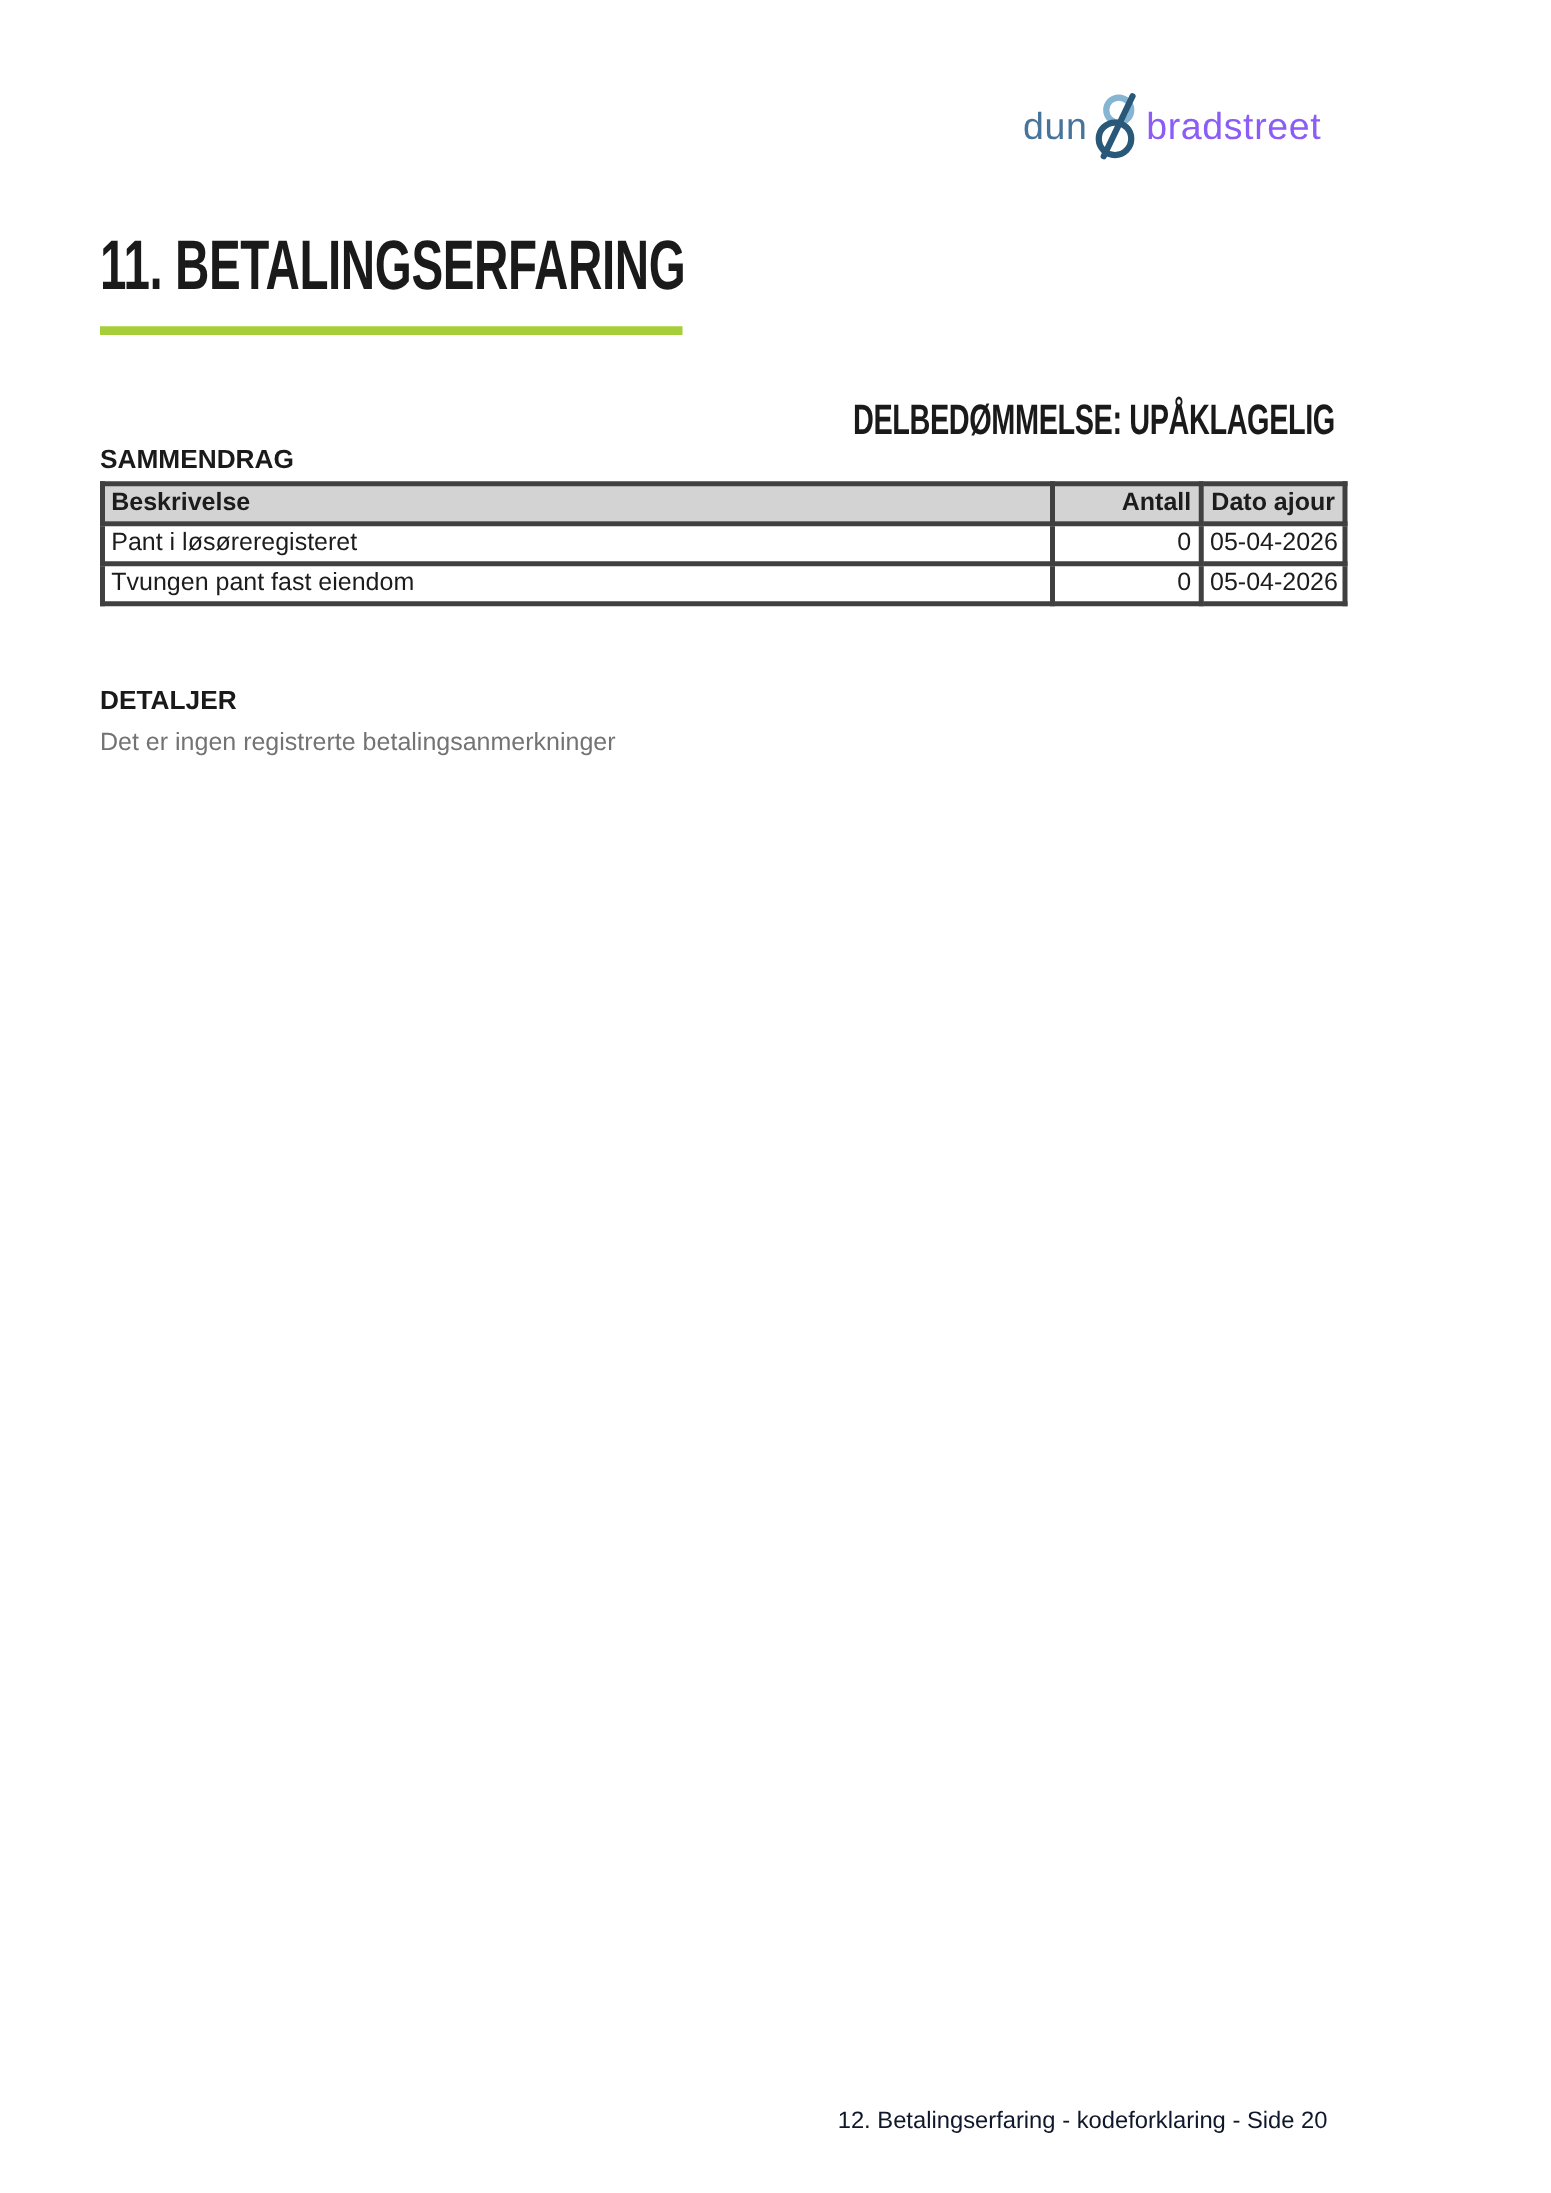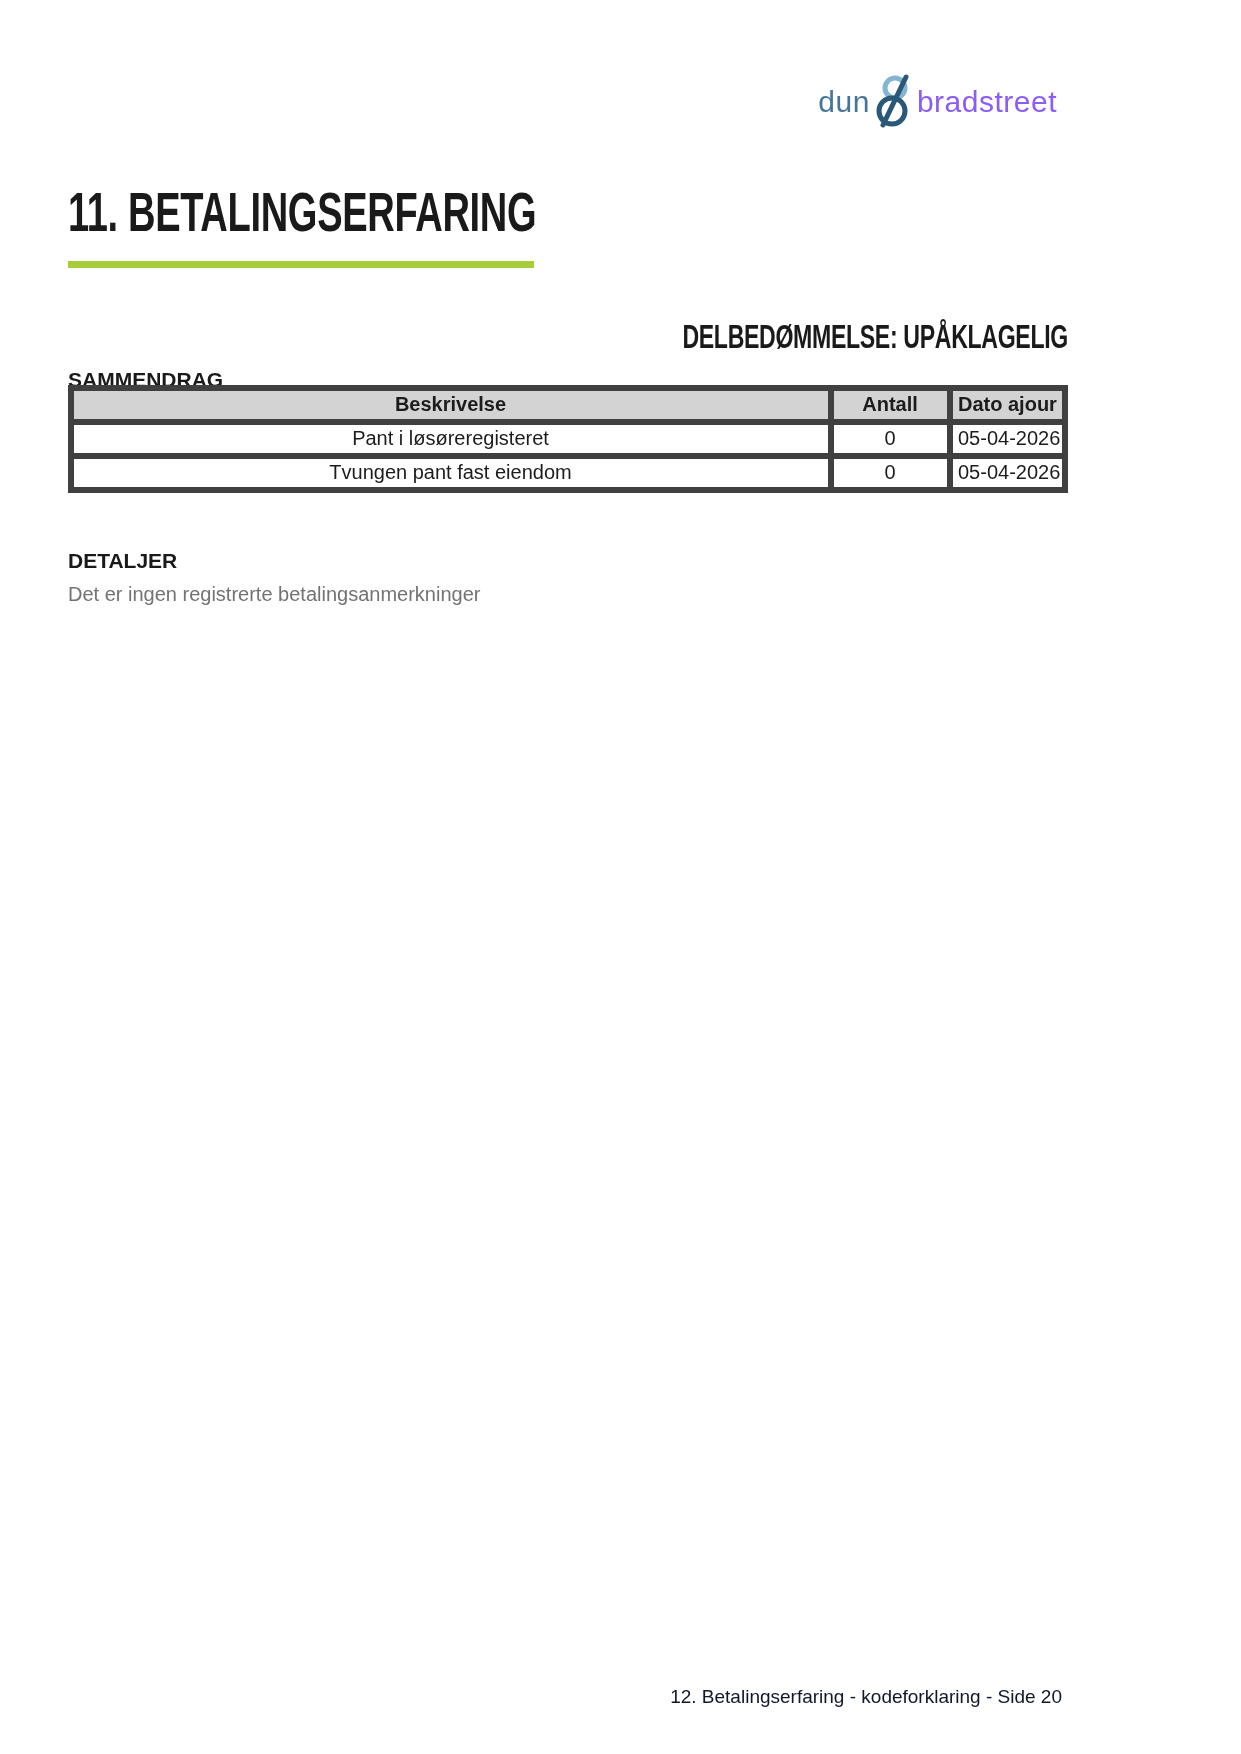--- a/index.html
+++ b/index.html
@@ -6,21 +6,21 @@
   * { margin: 0; padding: 0; box-sizing: border-box; }
   html, body { background: #ffffff; }
   body {
     font-family: "Liberation Sans", sans-serif;
     color: #1c1c1c;
     width: 1241px;
     height: 1754px;
     position: relative;
     overflow: hidden;
   }
-  .page { position: absolute; inset: 0; background: #ffffff; }
+  .page { position: absolute; inset: 0; background: #ffffff; margin-left: 12px; }
 
   
   .logo {
     position: absolute;
     top: 74px;
     right: 184px;
     display: flex;
     align-items: center;
     white-space: nowrap;
     font-size: 30px;
@@ -55,40 +55,39 @@
   .assessment { position: absolute; right: 173px; top: 319px; text-align: center; }
   .assessment .condensed { font-size: 34px; line-height: 1; transform-origin: right top; }
 
   .section-label {
     position: absolute;
     left: 68px;
     font-size: 21px;
     font-weight: bold;
     color: #1a1a1a;
   }
-  .sammendrag { top: 368px; text-align: right; }
+  .sammendrag { top: 356px; text-align: right; }
   .detaljer   { top: 549px; }
 
   
   .summary-table-wrap { position: absolute; left: 68px; top: 385px; }
   table.summary {
     border-collapse: collapse;
     table-layout: fixed;
     width: 994px;
     font-size: 20px;
   }
   table.summary col.c1 { width: 760px; }
   table.summary col.c2 { width: 119px; }
   table.summary col.c3 { width: 115px; }
   table.summary th, table.summary td {
-    border: 6px solid #404040;
+    border: 4px solid #404040;
     padding: 2px 6px 3px 5px;
     overflow: hidden;
     white-space: nowrap;
-    text-align: center;
   }
   table.summary thead th {
     background: #d3d3d3;
     font-weight: bold;
     height: 29px;
   }
   table.summary td { height: 30px; }
   .al { text-align: left; }
   .ar { text-align: right; }
 

